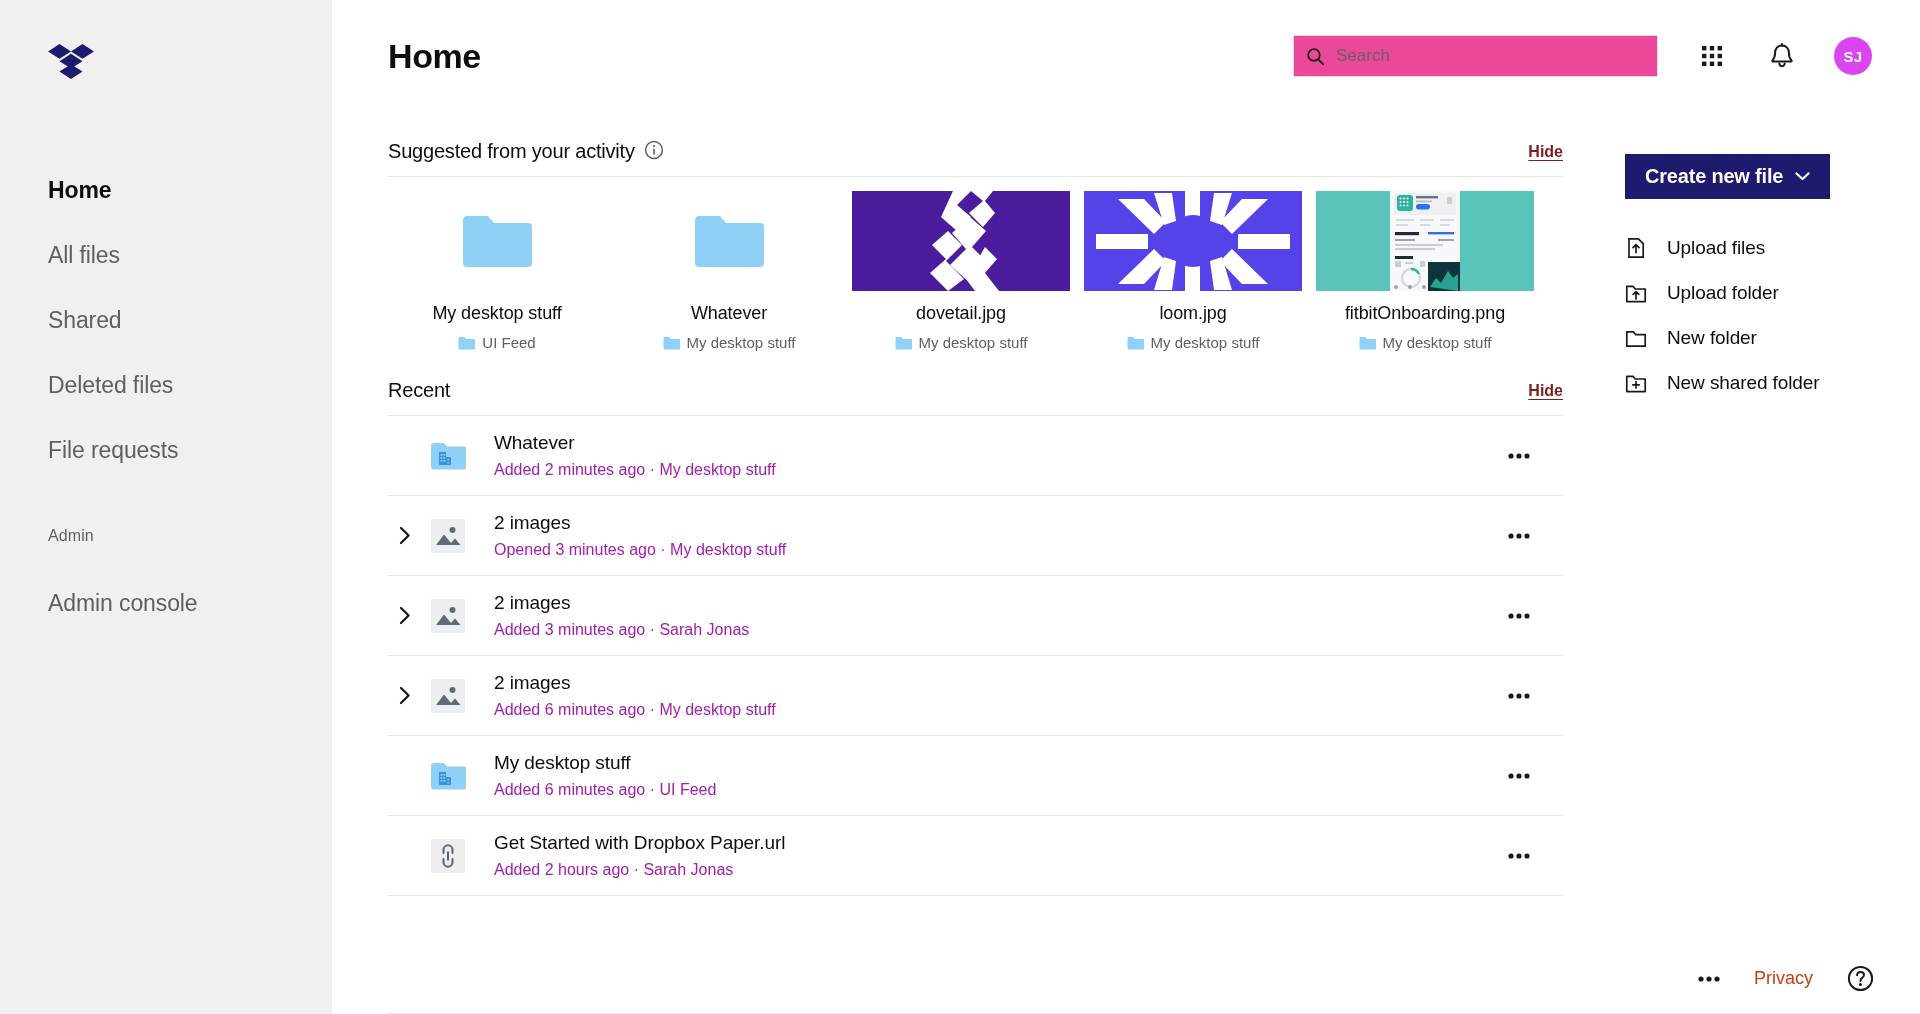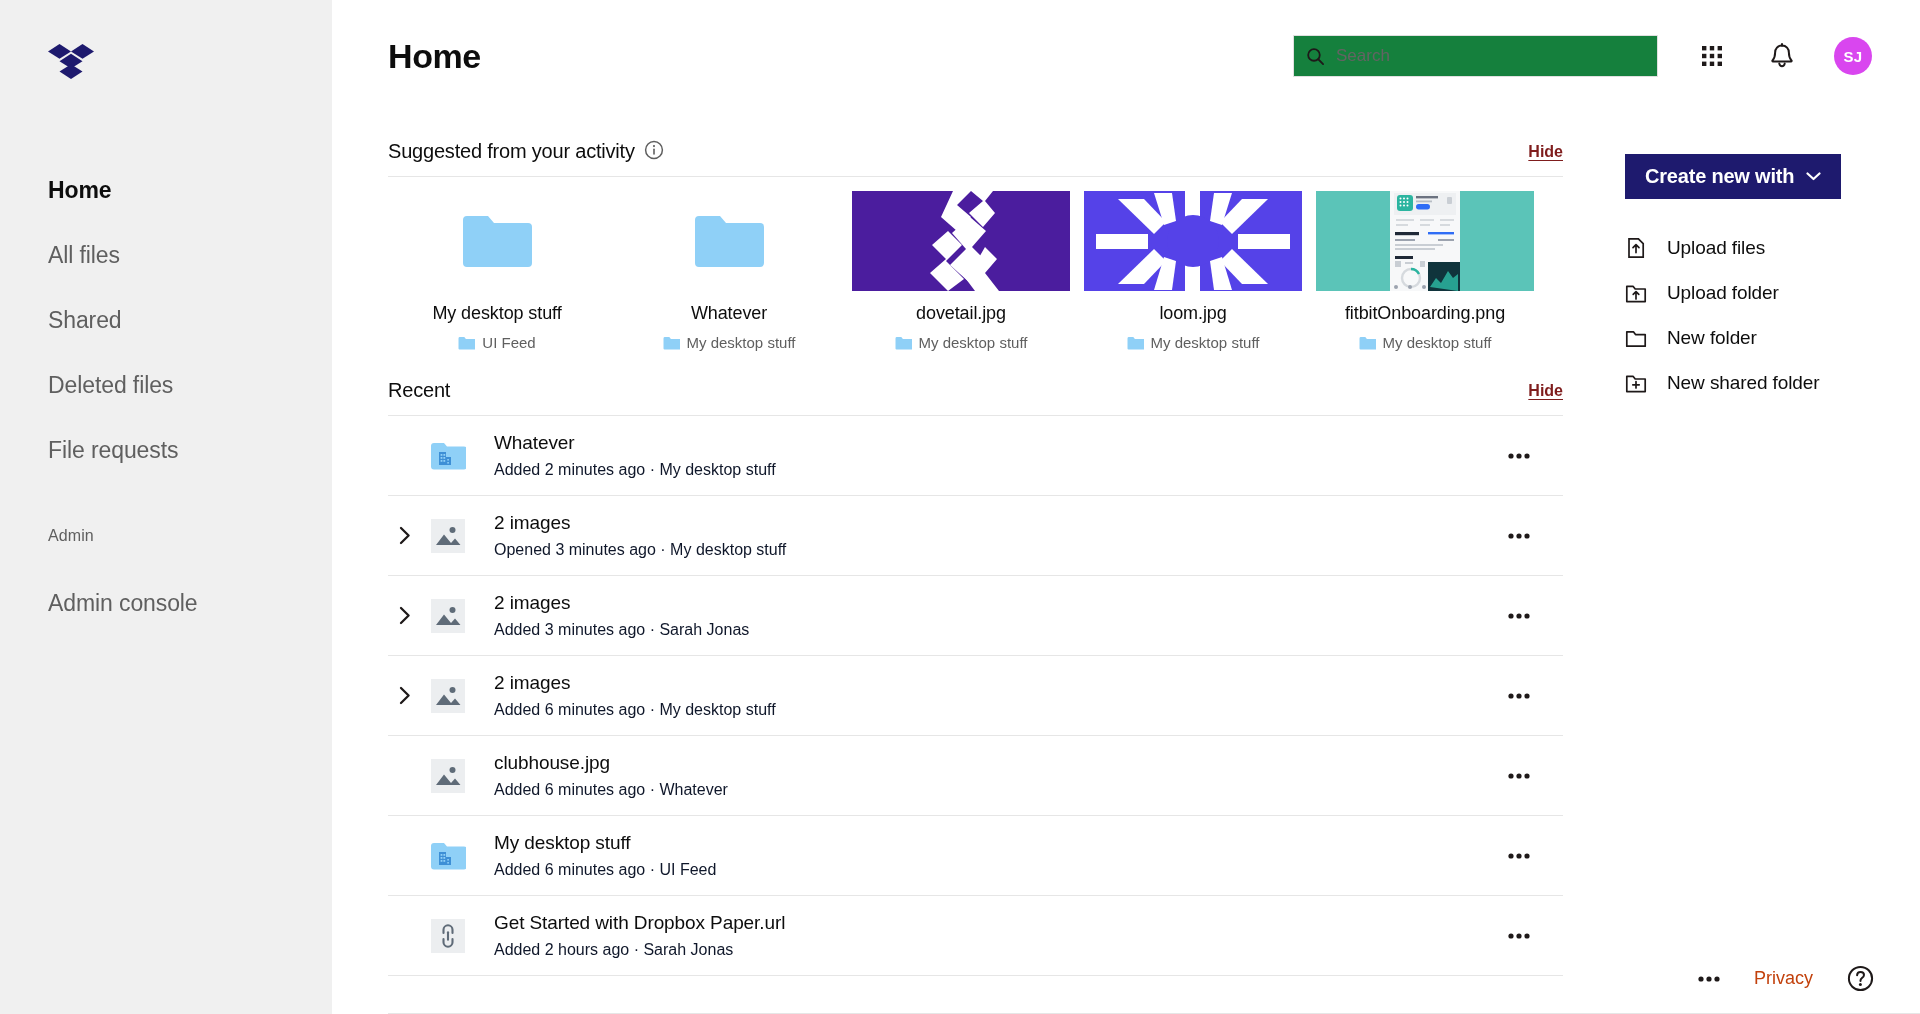--- a/index.html
+++ b/index.html
@@ -73,21 +73,21 @@
   }
   .header-right {
     margin-left: auto;
     display: flex;
     align-items: center;
     gap: 0;
   }
   .search-box {
     width: 365px; height: 42px;
     border: 1px solid #e0e0e0;
-    background: #15803d;
+    background: #ec4899;
     display: flex;
     align-items: center;
     padding: 0 12px;
     gap: 11px;
   }
   .search-box svg { flex: 0 0 auto; display: block; }
   .search-input {
     border: none; outline: none;
     font-size: 17px;
     font-family: "Liberation Sans", sans-serif;
@@ -223,21 +223,21 @@
   }
   .row-text { margin-left: 24px; min-width: 0; }
   .row-title {
     font-size: 19px;
     color: #0d0d0d;
     letter-spacing: -0.1px;
     line-height: 1.25;
   }
   .row-sub {
     font-size: 16px;
-    color: #0f172a;
+    color: #a21caf;
     margin-top: 5px;
     line-height: 1.25;
   }
   .row-more {
     margin-left: auto;
     margin-right: 22px;
     width: 44px; height: 44px;
     display: flex; align-items: center; justify-content: center;
     cursor: pointer;
   }
@@ -656,41 +656,20 @@
             </div>
             <div class="row-more">
               <svg width="22" height="6" viewBox="0 0 22 6">
                 <circle cx="3" cy="3" r="2.6" fill="#1e1919"></circle>
                   <circle cx="11" cy="3" r="2.6" fill="#1e1919"></circle>
                   <circle cx="19" cy="3" r="2.6" fill="#1e1919"></circle>
               </svg>
             </div>
           </div>
 
-          <div class="row">
-            <div class="row-chev empty"></div>
-            <div class="row-icon">
-              <svg width="34" height="34" viewBox="0 0 34 34">
-                <rect width="34" height="34" fill="#eceef0"></rect>
-                <circle cx="21.5" cy="11" r="3" fill="#5f6b78"></circle>
-                <path d="M5 26 L13 15.5 L20 24 L24 19.5 L29.5 26 Z" fill="#5f6b78"></path>
-              </svg>
-            </div>
-            <div class="row-text">
-              <div class="row-title">clubhouse.jpg</div>
-              <div class="row-sub">Added 6 minutes ago · Whatever</div>
-            </div>
-            <div class="row-more">
-              <svg width="22" height="6" viewBox="0 0 22 6">
-                <circle cx="3" cy="3" r="2.6" fill="#1e1919"></circle>
-                  <circle cx="11" cy="3" r="2.6" fill="#1e1919"></circle>
-                  <circle cx="19" cy="3" r="2.6" fill="#1e1919"></circle>
-              </svg>
-            </div>
-          </div>
 
           <div class="row">
             <div class="row-chev empty"></div>
             <div class="row-icon">
               <svg width="36" height="30" viewBox="0 0 36 30">
                 <path d="M1 5a3 3 0 013-3h10l3 3.4h17a3 3 0 013 3v17a3 3 0 01-3 3H4a3 3 0 01-3-3z" fill="#8fd0f7"></path>
                 <path d="M9 11h7v13H9z" fill="#3d8fd6"></path>
                 <g fill="#8fd0f7">
                   <rect x="10.6" y="13" width="1.8" height="1.8"></rect>
                     <rect x="13.4" y="13" width="1.8" height="1.8"></rect>
@@ -742,21 +721,21 @@
                   <circle cx="19" cy="3" r="2.6" fill="#1e1919"></circle>
               </svg>
             </div>
           </div>
 
         </div>
       </div>
 
       <div class="col-right">
         <button class="create-btn">
-          <span>Create new with</span>
+          <span>Create new file</span>
           <svg width="15" height="9" viewBox="0 0 15 9">
             <path d="M1.5 1.5 L7.5 7 L13.5 1.5" fill="none" stroke="#ffffff" stroke-width="2.2" stroke-linecap="round" stroke-linejoin="round"></path>
           </svg>
         </button>
 
         <div class="action-list">
 
           <div class="action">
             <svg class="action-ico" viewBox="0 0 22 22">
               <path d="M4 1.8h9.4l4.8 4.8v13.6H4z" fill="none" stroke="#1e1919" stroke-width="1.7"></path>

